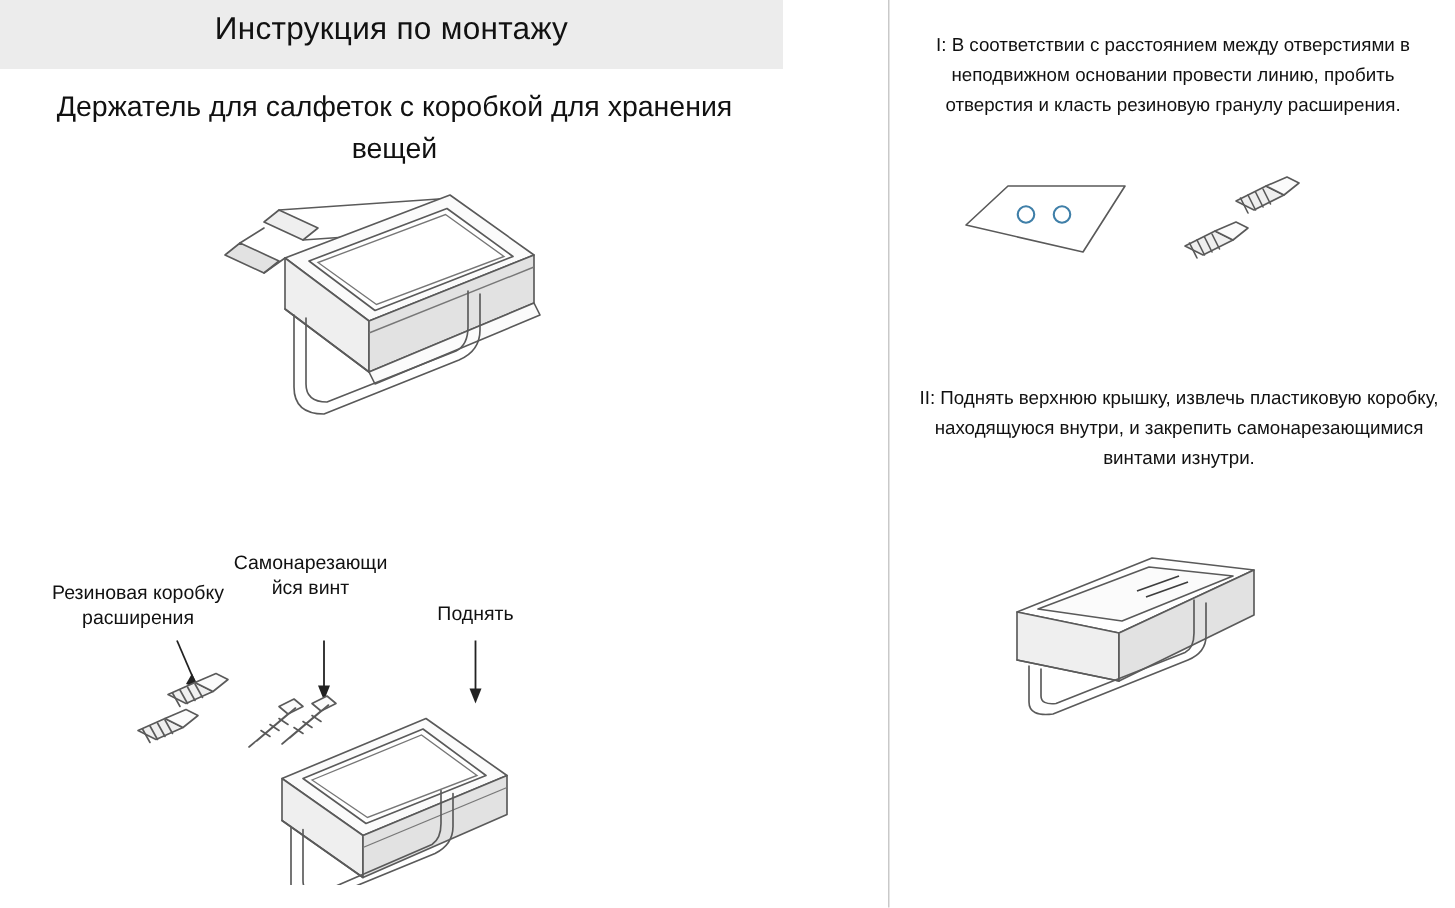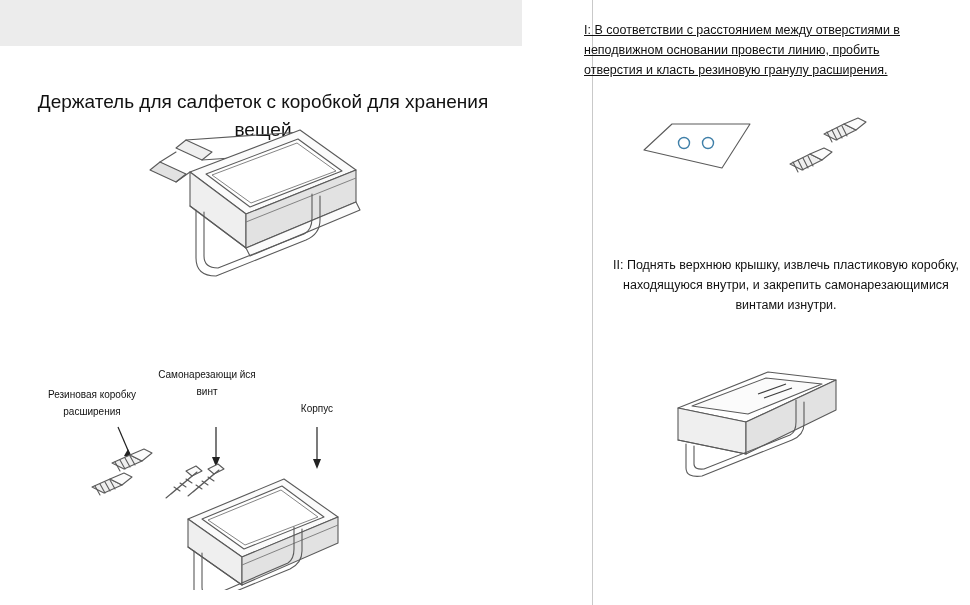--- a/index.html
+++ b/index.html
@@ -51,45 +51,44 @@
   }
   .product-title {
     position: absolute;
     left: 28px;
     top: 58px;
     width: 470px;
     text-align: center;
     font-size: 19px;
     line-height: 28px;
     color: #111;
-    margin-top: 30px;
   }
   
   .rtext {
     position: absolute;
     font-size: 12.5px;
     line-height: 20px;
     color: #111;
   }
   .rtext-1 {
-    left: 584px;
+    left: 604px;
     top: 20px;
     width: 356px;
-    text-decoration: underline;
+    text-align: center;
   }
   .rtext-2 {
     left: 606px;
     top: 255px;
     width: 360px;
     text-align: center;
   }
   
   .label {
     position: absolute;
-    font-size: 10px;
+    font-size: 13px;
     line-height: 17px;
     color: #111;
     text-align: center;
   }
   .label-granule { left: 28px; top: 386px; width: 128px; }
   .label-screw  { left: 152px; top: 366px; width: 110px; }
   .label-body   { left: 272px; top: 400px; width: 90px; }
 
   svg { display: block; }
   .ln { fill: none; stroke: #5a5a5a; stroke-width: 1.1; stroke-linejoin: round; stroke-linecap: round; }
@@ -104,29 +103,30 @@
   .hole { fill: #ffffff; stroke: #3f7fa8; stroke-width: 1.4; }
 </style>
 </head>
 <body>
 
 <div class="page">
 
   <div class="col-divider"></div>
 
   <div class="header-band"></div>
+  <div class="header-title">Инструкция по монтажу</div>
 
   <div class="product-title">Держатель для салфеток с коробкой для хранения вещей</div>
 
   <div class="rtext rtext-1">I: В соответствии с расстоянием между отверстиями в неподвижном основании провести линию, пробить отверстия и класть резиновую гранулу расширения.</div>
   <div class="rtext rtext-2">II: Поднять верхнюю крышку, извлечь пластиковую коробку, находящуюся внутри, и закрепить самонарезающимися винтами изнутри.</div>
 
   <div class="label label-granule">Резиновая коробку расширения</div>
   <div class="label label-screw">Самонарезающи йся винт</div>
-  <div class="label label-body">Корпус</div>
+  <div class="label label-body">Поднять</div>
 
   <svg style="position:absolute; left:120px; top:110px;" width="260" height="185" viewBox="0 0 260 185">
 
     <g>
       <path class="fill-md" d="M56 38 L66 30 L92 42 L82 50 Z"></path>
       <path class="fill-dk" d="M30 60 L40 52 L66 64 L56 72 Z"></path>
       <path class="ln" d="M66 30 L182 22"></path>
       <path class="ln" d="M82 50 L196 42"></path>
       <path class="ln" d="M40 52 L56 42"></path>
       <path class="ln" d="M56 72 L70 62"></path>

